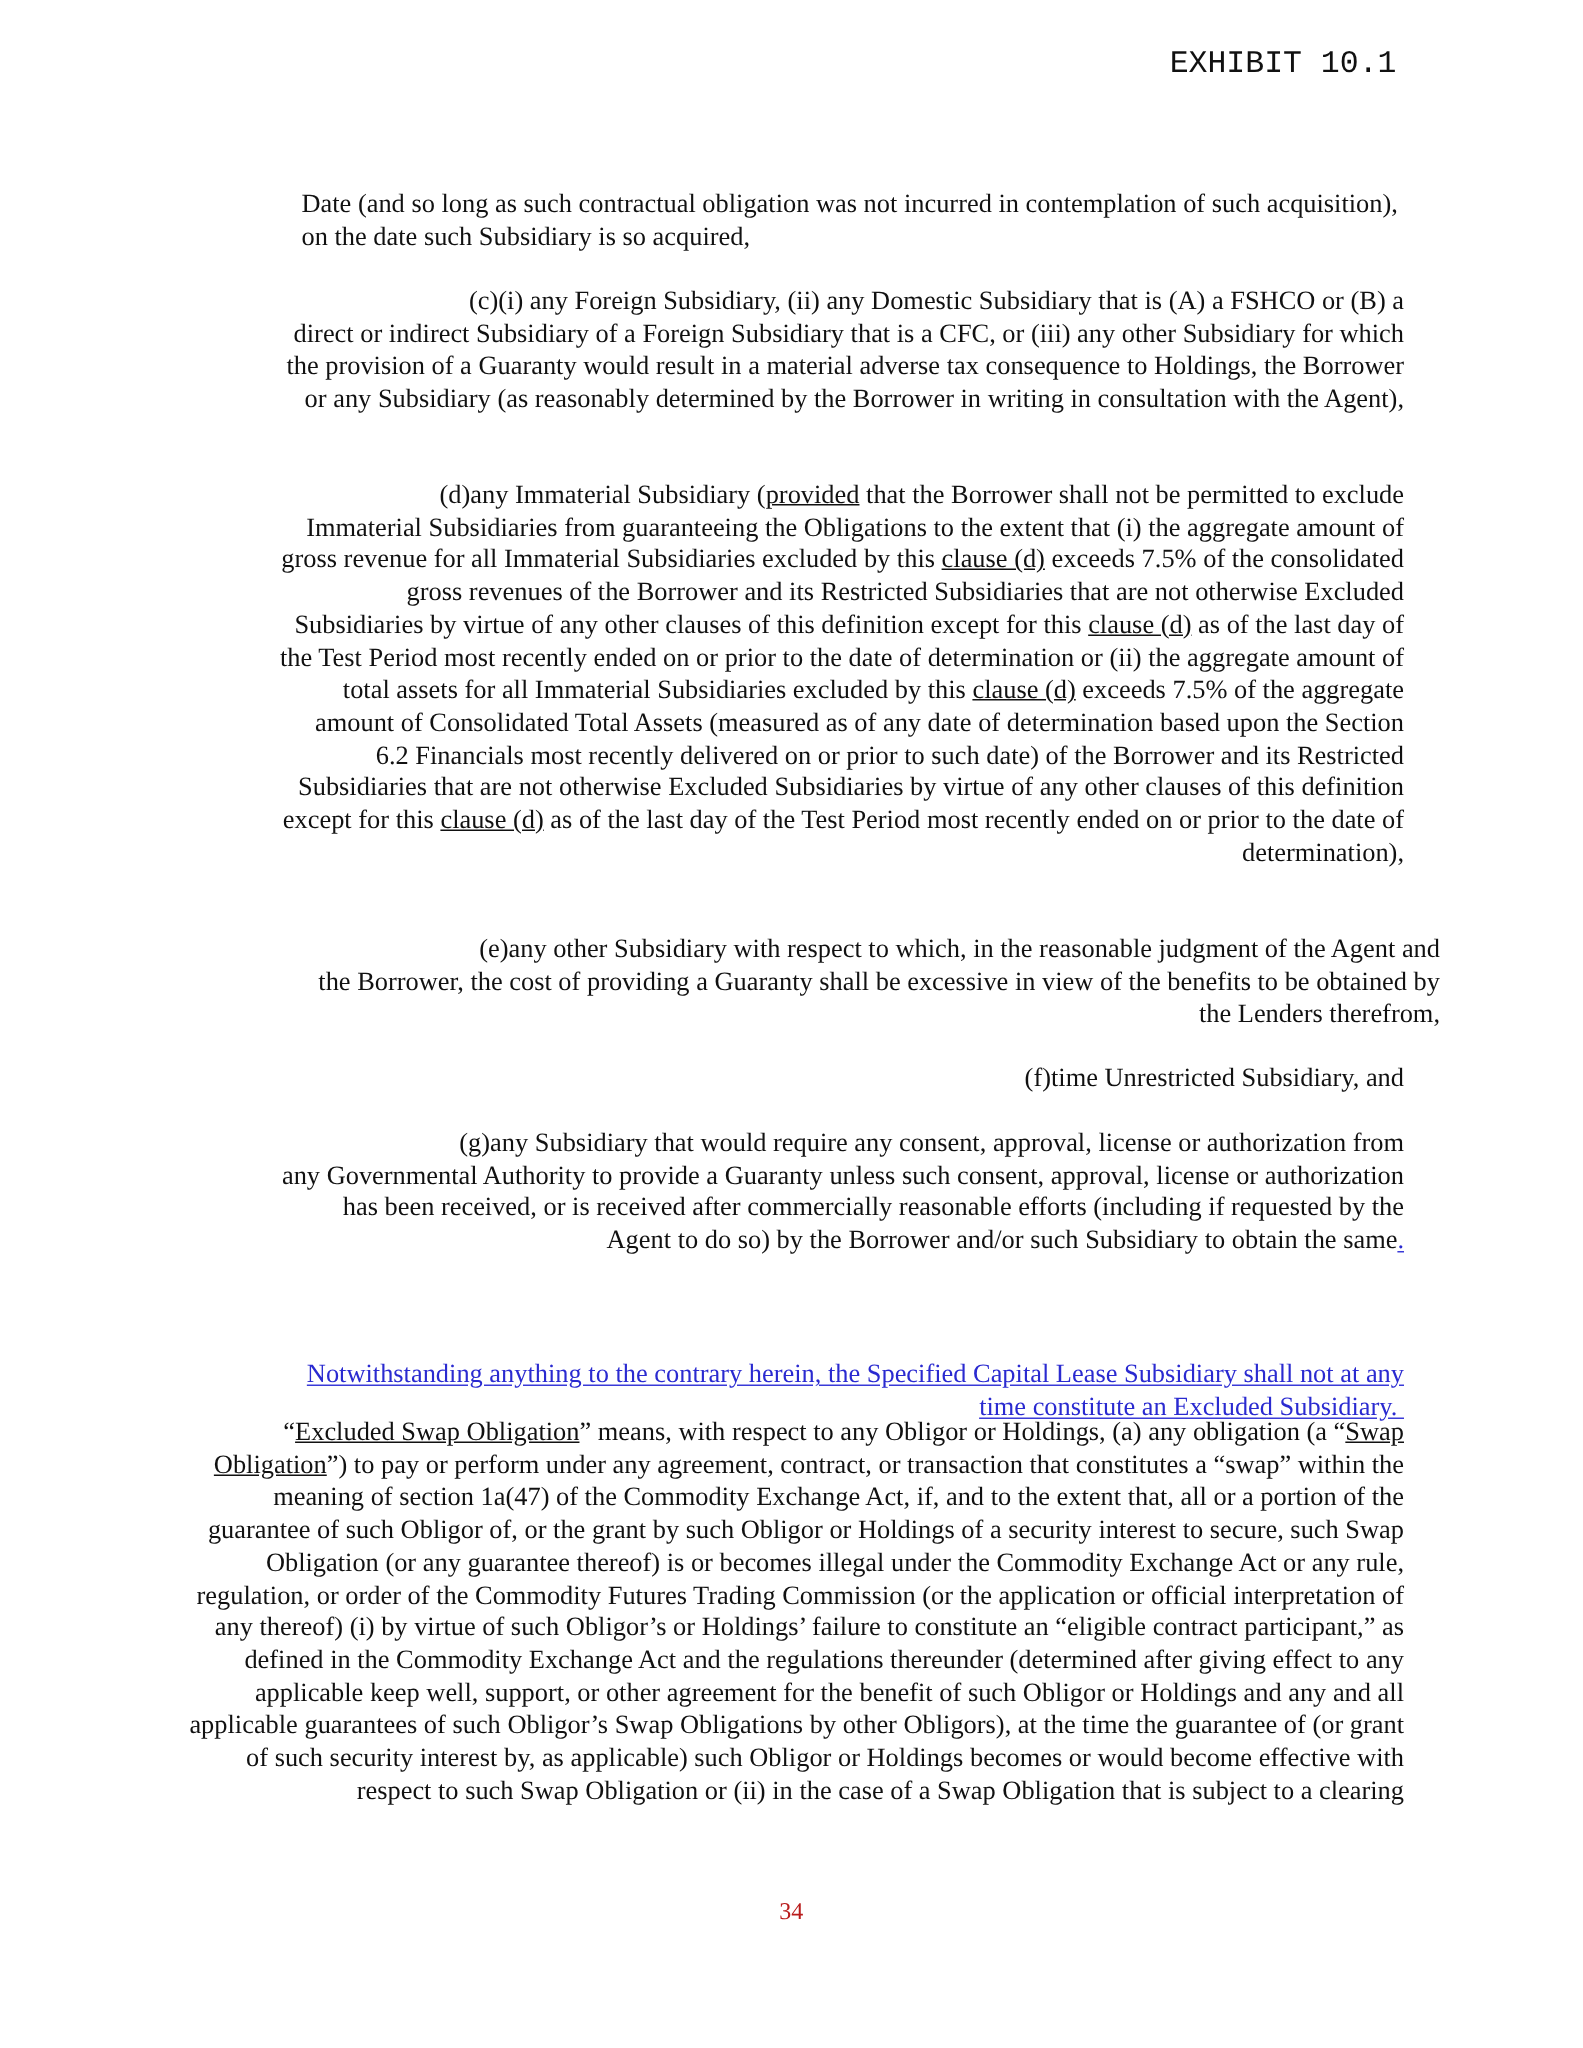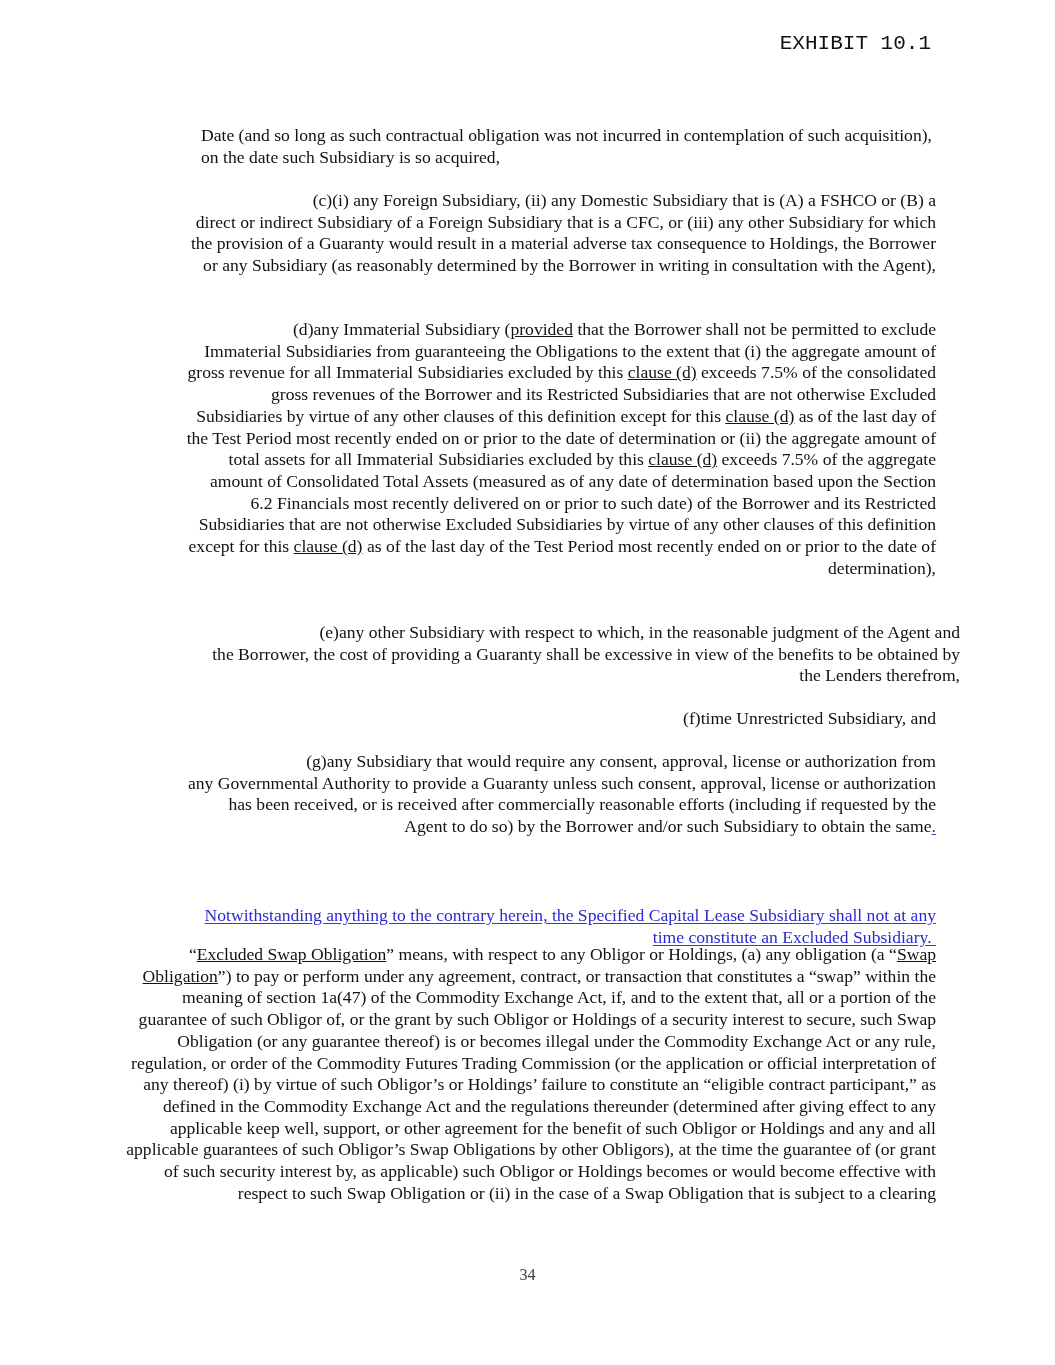--- a/index.html
+++ b/index.html
@@ -19,21 +19,21 @@
   .lbl { display: inline-block; width: 62px; text-indent: 0; }
   .u { text-decoration: underline; }
   .ins {
     color: #2a2ad0;
     text-decoration: underline;
     text-decoration-color: #3a3ad8;
     text-underline-offset: 2px;
   }
   .pagenum {
     position: absolute; top: 1266px; left: 0; width: 1055px; text-align: center;
-    font-family: "Liberation Serif", serif; font-size: 16px; color: #404040;
+    font-family: "Liberation Serif", serif; font-size: 16px; color: #b91c1c;
   }
 </style>
 </head>
 <body>
 
 <div class="exhibit">EXHIBIT 10.1</div>
 
 <div class="page">
 
   <p class="p indented" style="top:125px;margin-left:15px;">Date (and so long as such contractual obligation was not incurred in contemplation of such acquisition), on the date such Subsidiary is so acquired,</p>

